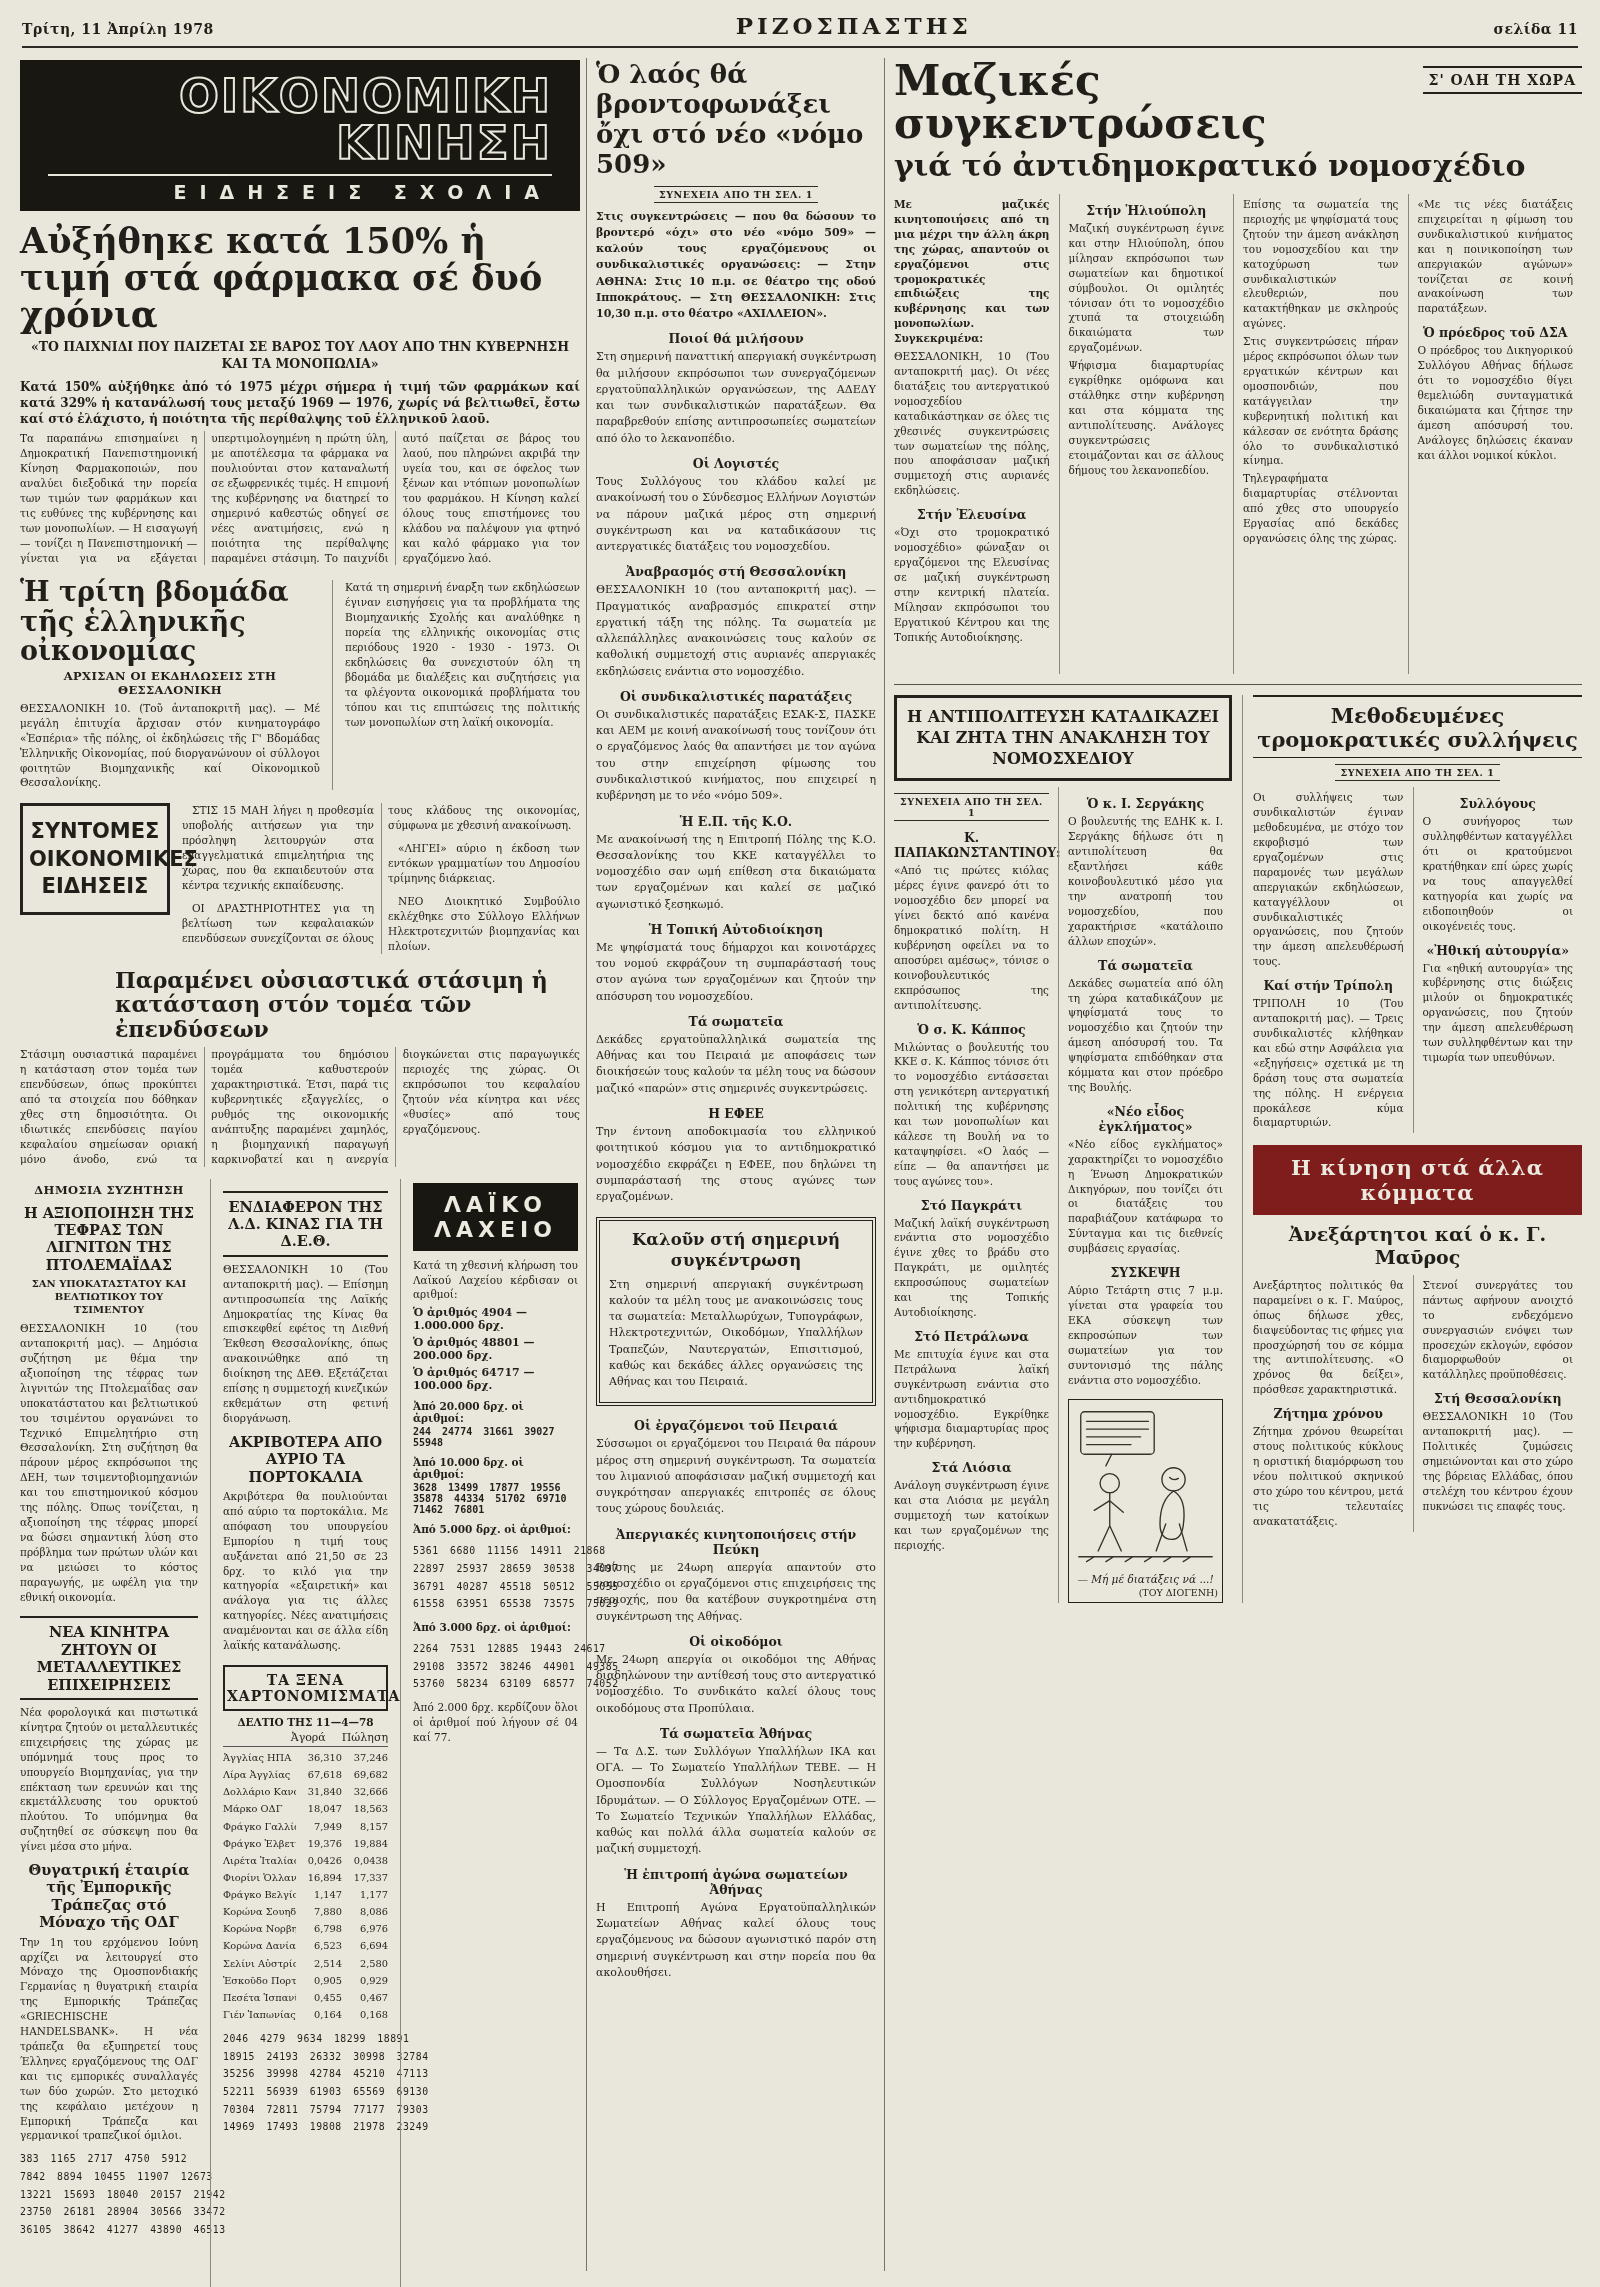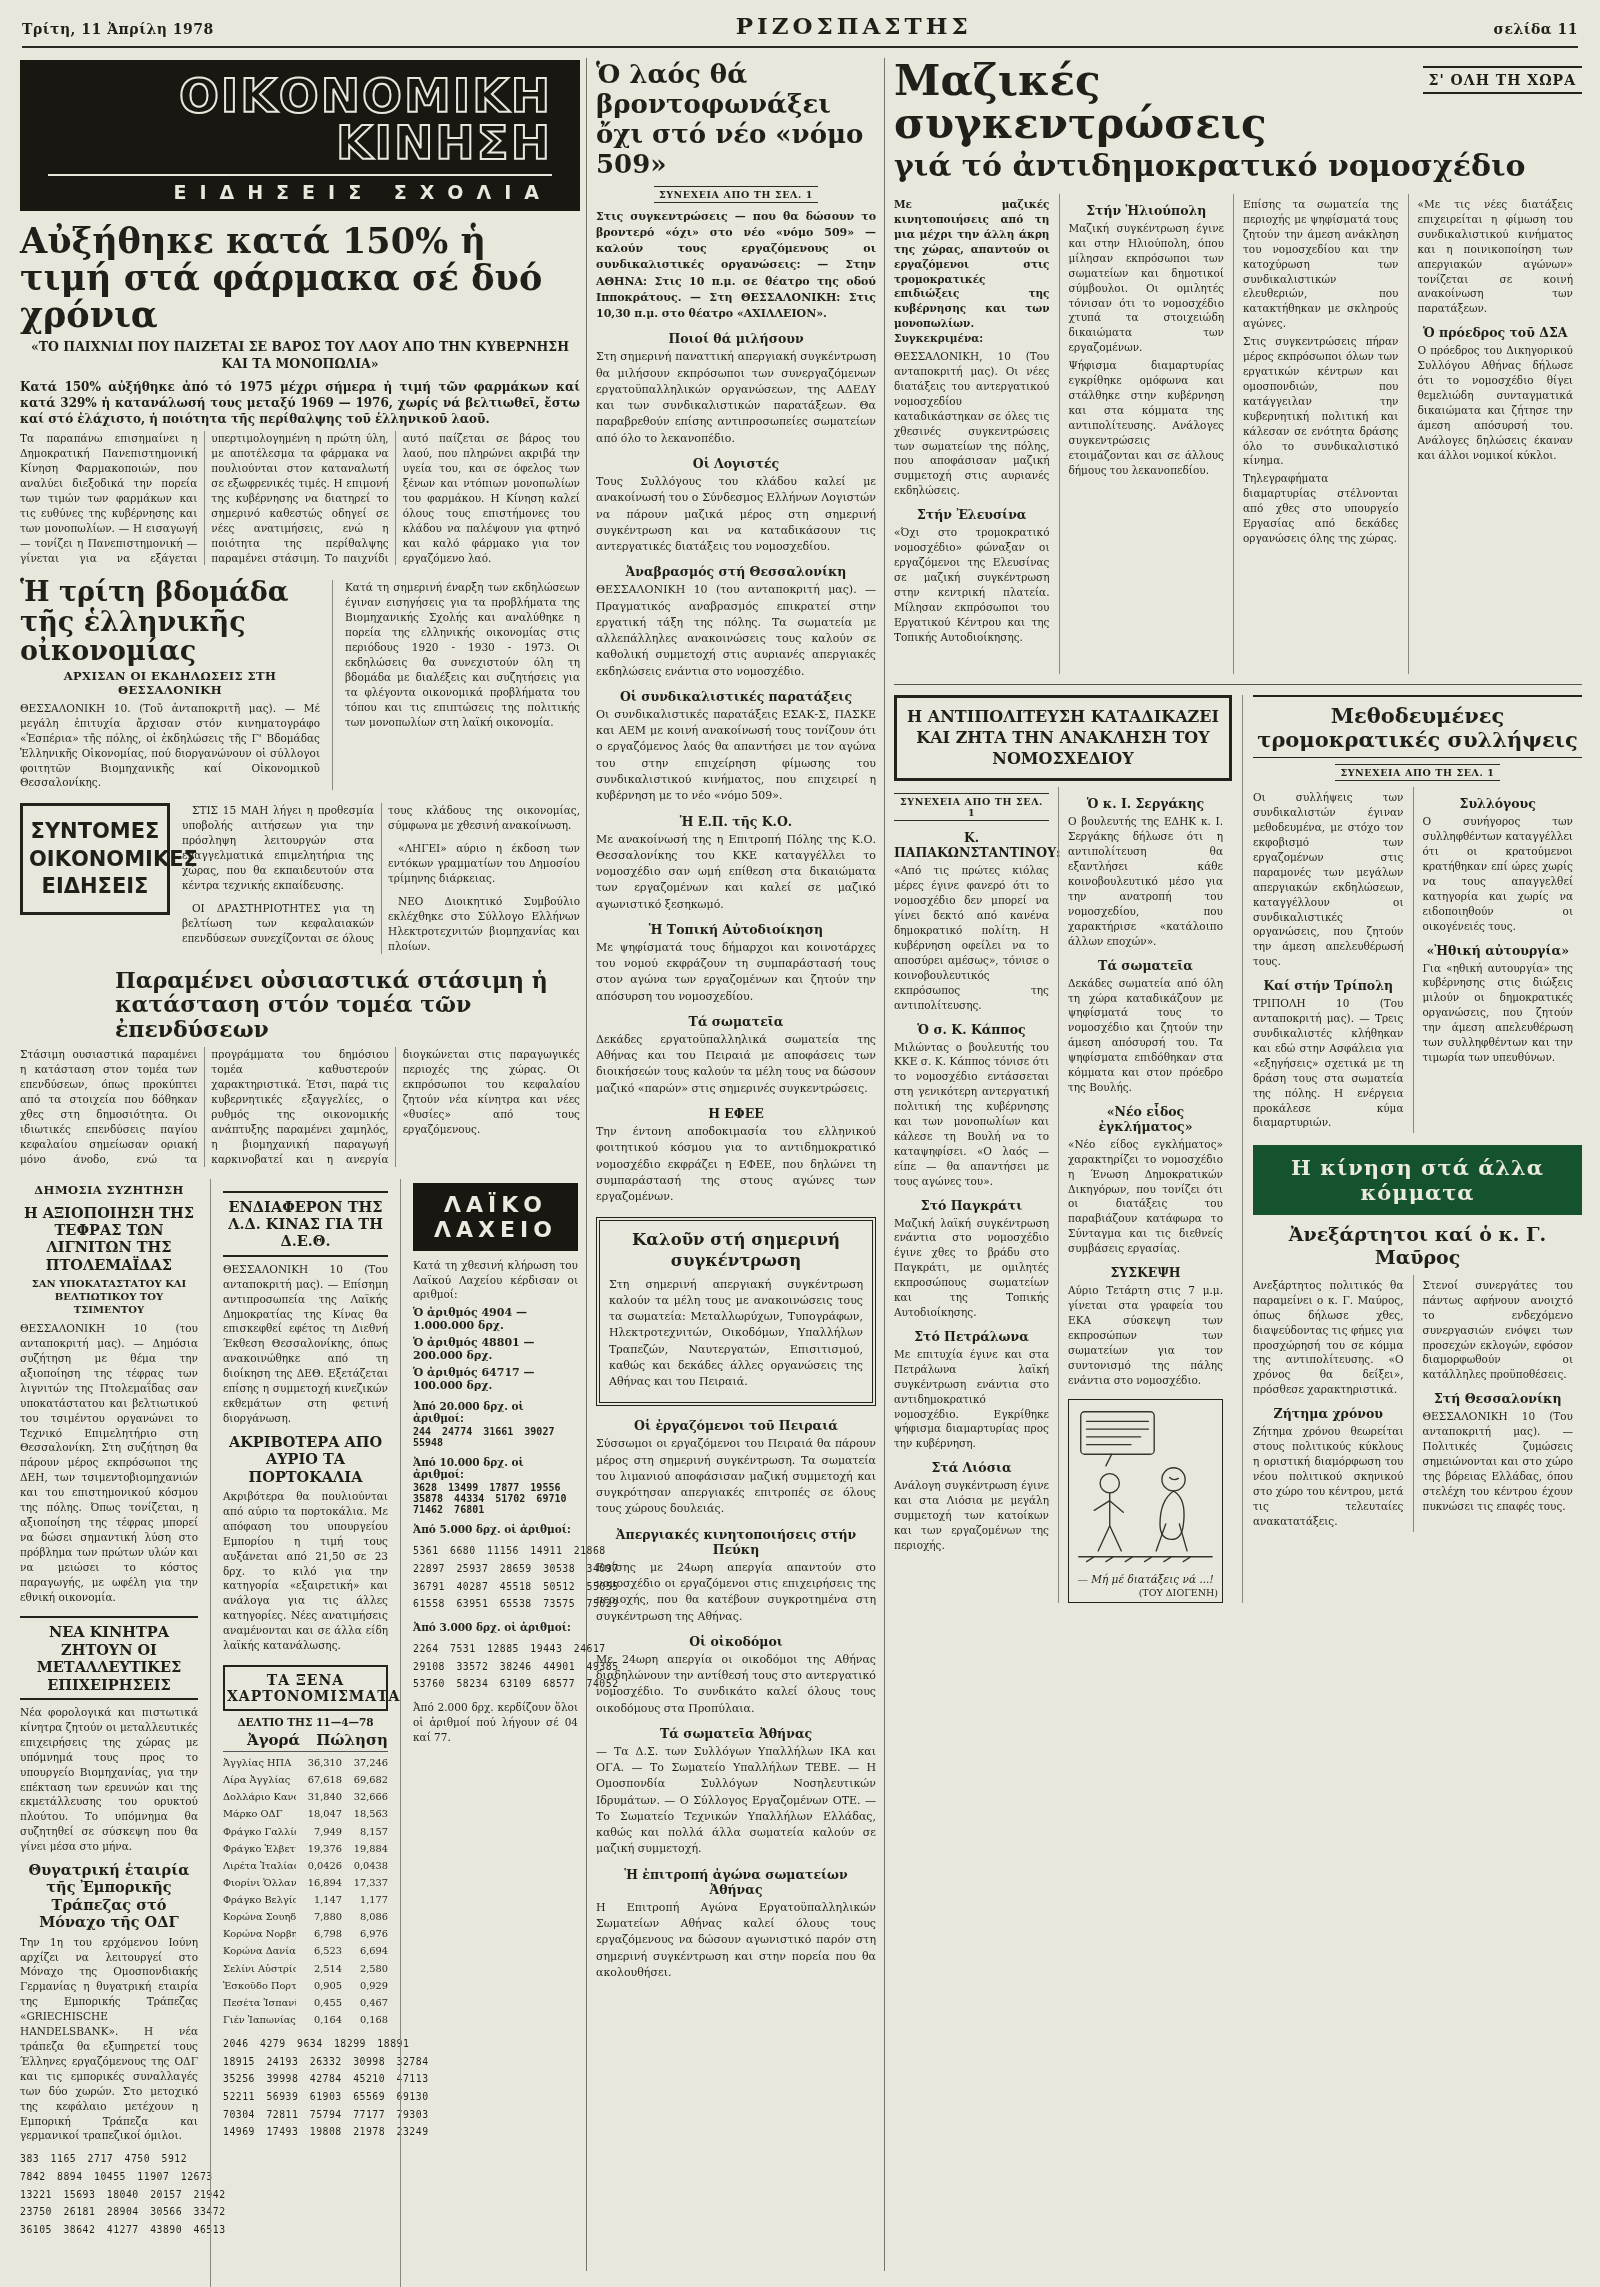--- a/index.html
+++ b/index.html
@@ -38,21 +38,21 @@
   .synt-items .line{font-size:10.5px;line-height:1.42;text-align:justify;margin-bottom:8px;text-indent:10px}
   .inv-title{font-size:22px;font-weight:bold;line-height:1.12;margin:14px 0 6px 95px;width:462px}
   .bottomrow{display:flex;gap:12px;margin-top:12px;min-height:1150px}
   .bcol{width:178px}
   .bcol+.bcol{border-left:1px solid #8a877e;padding-left:12px}
   .h-s{font-size:14.5px;font-weight:bold;text-align:center;line-height:1.2;margin:7px 0 4px}
   .caps-xs{font-size:10px;font-weight:bold;text-align:center;margin-bottom:5px;line-height:1.3}
   .ruled{border-top:2.5px solid #23221d;border-bottom:2.5px solid #23221d;padding:5px 0;margin:12px 0 5px}
   .fx-title{font-size:14px;font-weight:bold;text-align:center;border:2px solid #23221d;padding:5px 2px;margin-top:12px;letter-spacing:1px}
   .fx-sub{font-size:10.5px;font-weight:bold;text-align:center;margin:5px 0 3px}
-  .fx-cols{display:flex;justify-content:flex-end;gap:16px;font-size:15px;font-weight:bold;border-bottom:1px solid #555;padding-bottom:2px;margin-bottom:2px}
+  .fx-cols{display:flex;justify-content:flex-end;gap:16px;font-size:11px;font-weight:normal;border-bottom:1px solid #555;padding-bottom:2px;margin-bottom:2px}
   .fx-table .trow{display:flex;font-size:9.8px;line-height:1.75}
   .fx-table .trow span:first-child{flex:1;overflow:hidden;white-space:nowrap}
   .fx-table .trow span:nth-child(2),.fx-table .trow span:nth-child(3){width:46px;text-align:right}
   .numgrid .line{font-family:"DejaVu Sans Mono",monospace;font-size:9.8px;line-height:1.8;letter-spacing:.5px;word-spacing:5px;white-space:nowrap}
   .numgrid{margin:7px 0}
   .numline{font-family:"DejaVu Sans Mono",monospace;font-size:10px;font-weight:bold;margin:2px 0;word-spacing:5px}
   .lot-banner{background:#181712;color:#ece9df;font-family:"DejaVu Sans",sans-serif;font-weight:bold;font-size:22px;letter-spacing:5px;text-align:center;padding:9px 4px;margin:4px 0 7px}
   .lot-prizes .line{font-size:11px;font-weight:bold;margin:4px 0}
   .lot-label{font-size:10.5px;font-weight:bold;margin-top:8px}
 
@@ -70,21 +70,21 @@
   .maz-cols{display:flex;margin-top:12px;min-height:480px}
   .mcol{flex:1;padding:0 9px;min-width:0}
   .mcol:first-child{padding-left:0}
   .mcol+.mcol{border-left:1px solid #8a877e}
   .r3{display:flex;margin-top:10px;border-top:1.5px solid #55524a;padding-top:10px}
   .r3-left{width:348px;padding-right:10px}
   .r3-right{flex:1;border-left:1px solid #8a877e;padding-left:10px}
   .antipol-box{border:3px solid #23221d;padding:9px 6px;font-weight:bold;font-size:16px;text-align:center;line-height:1.3}
   .r3l-cols,.r3r-cols,.komcols{display:flex;margin-top:6px}
   .syl-title{font-size:21px;font-weight:bold;text-align:center;line-height:1.15;border-top:2.5px solid #23221d;border-bottom:1px solid #23221d;padding:7px 2px 5px}
-  .kom-banner{background:#14532d;color:#ece9df;text-align:center;font-weight:bold;font-size:21px;padding:10px 4px;margin:12px 0 8px;letter-spacing:1px}
+  .kom-banner{background:#7f1d1d;color:#ece9df;text-align:center;font-weight:bold;font-size:21px;padding:10px 4px;margin:12px 0 8px;letter-spacing:1px}
   .kom-title{font-size:19px;font-weight:bold;text-align:center;margin:2px 0 4px;line-height:1.2}
   .cartoon{border:1.5px solid #23221d;margin-top:12px;padding:4px;background:#e9e6dc}
   .cartoon svg{width:100%;height:auto;display:block}
   .cartoon figcaption{font-size:10.5px;text-align:center;margin-top:4px;font-style:italic}
   .credit{display:block;font-size:9.5px;text-align:right;font-style:normal;margin-top:2px}
 </style>
 </head>
 <body>
 
 <div class="page">

